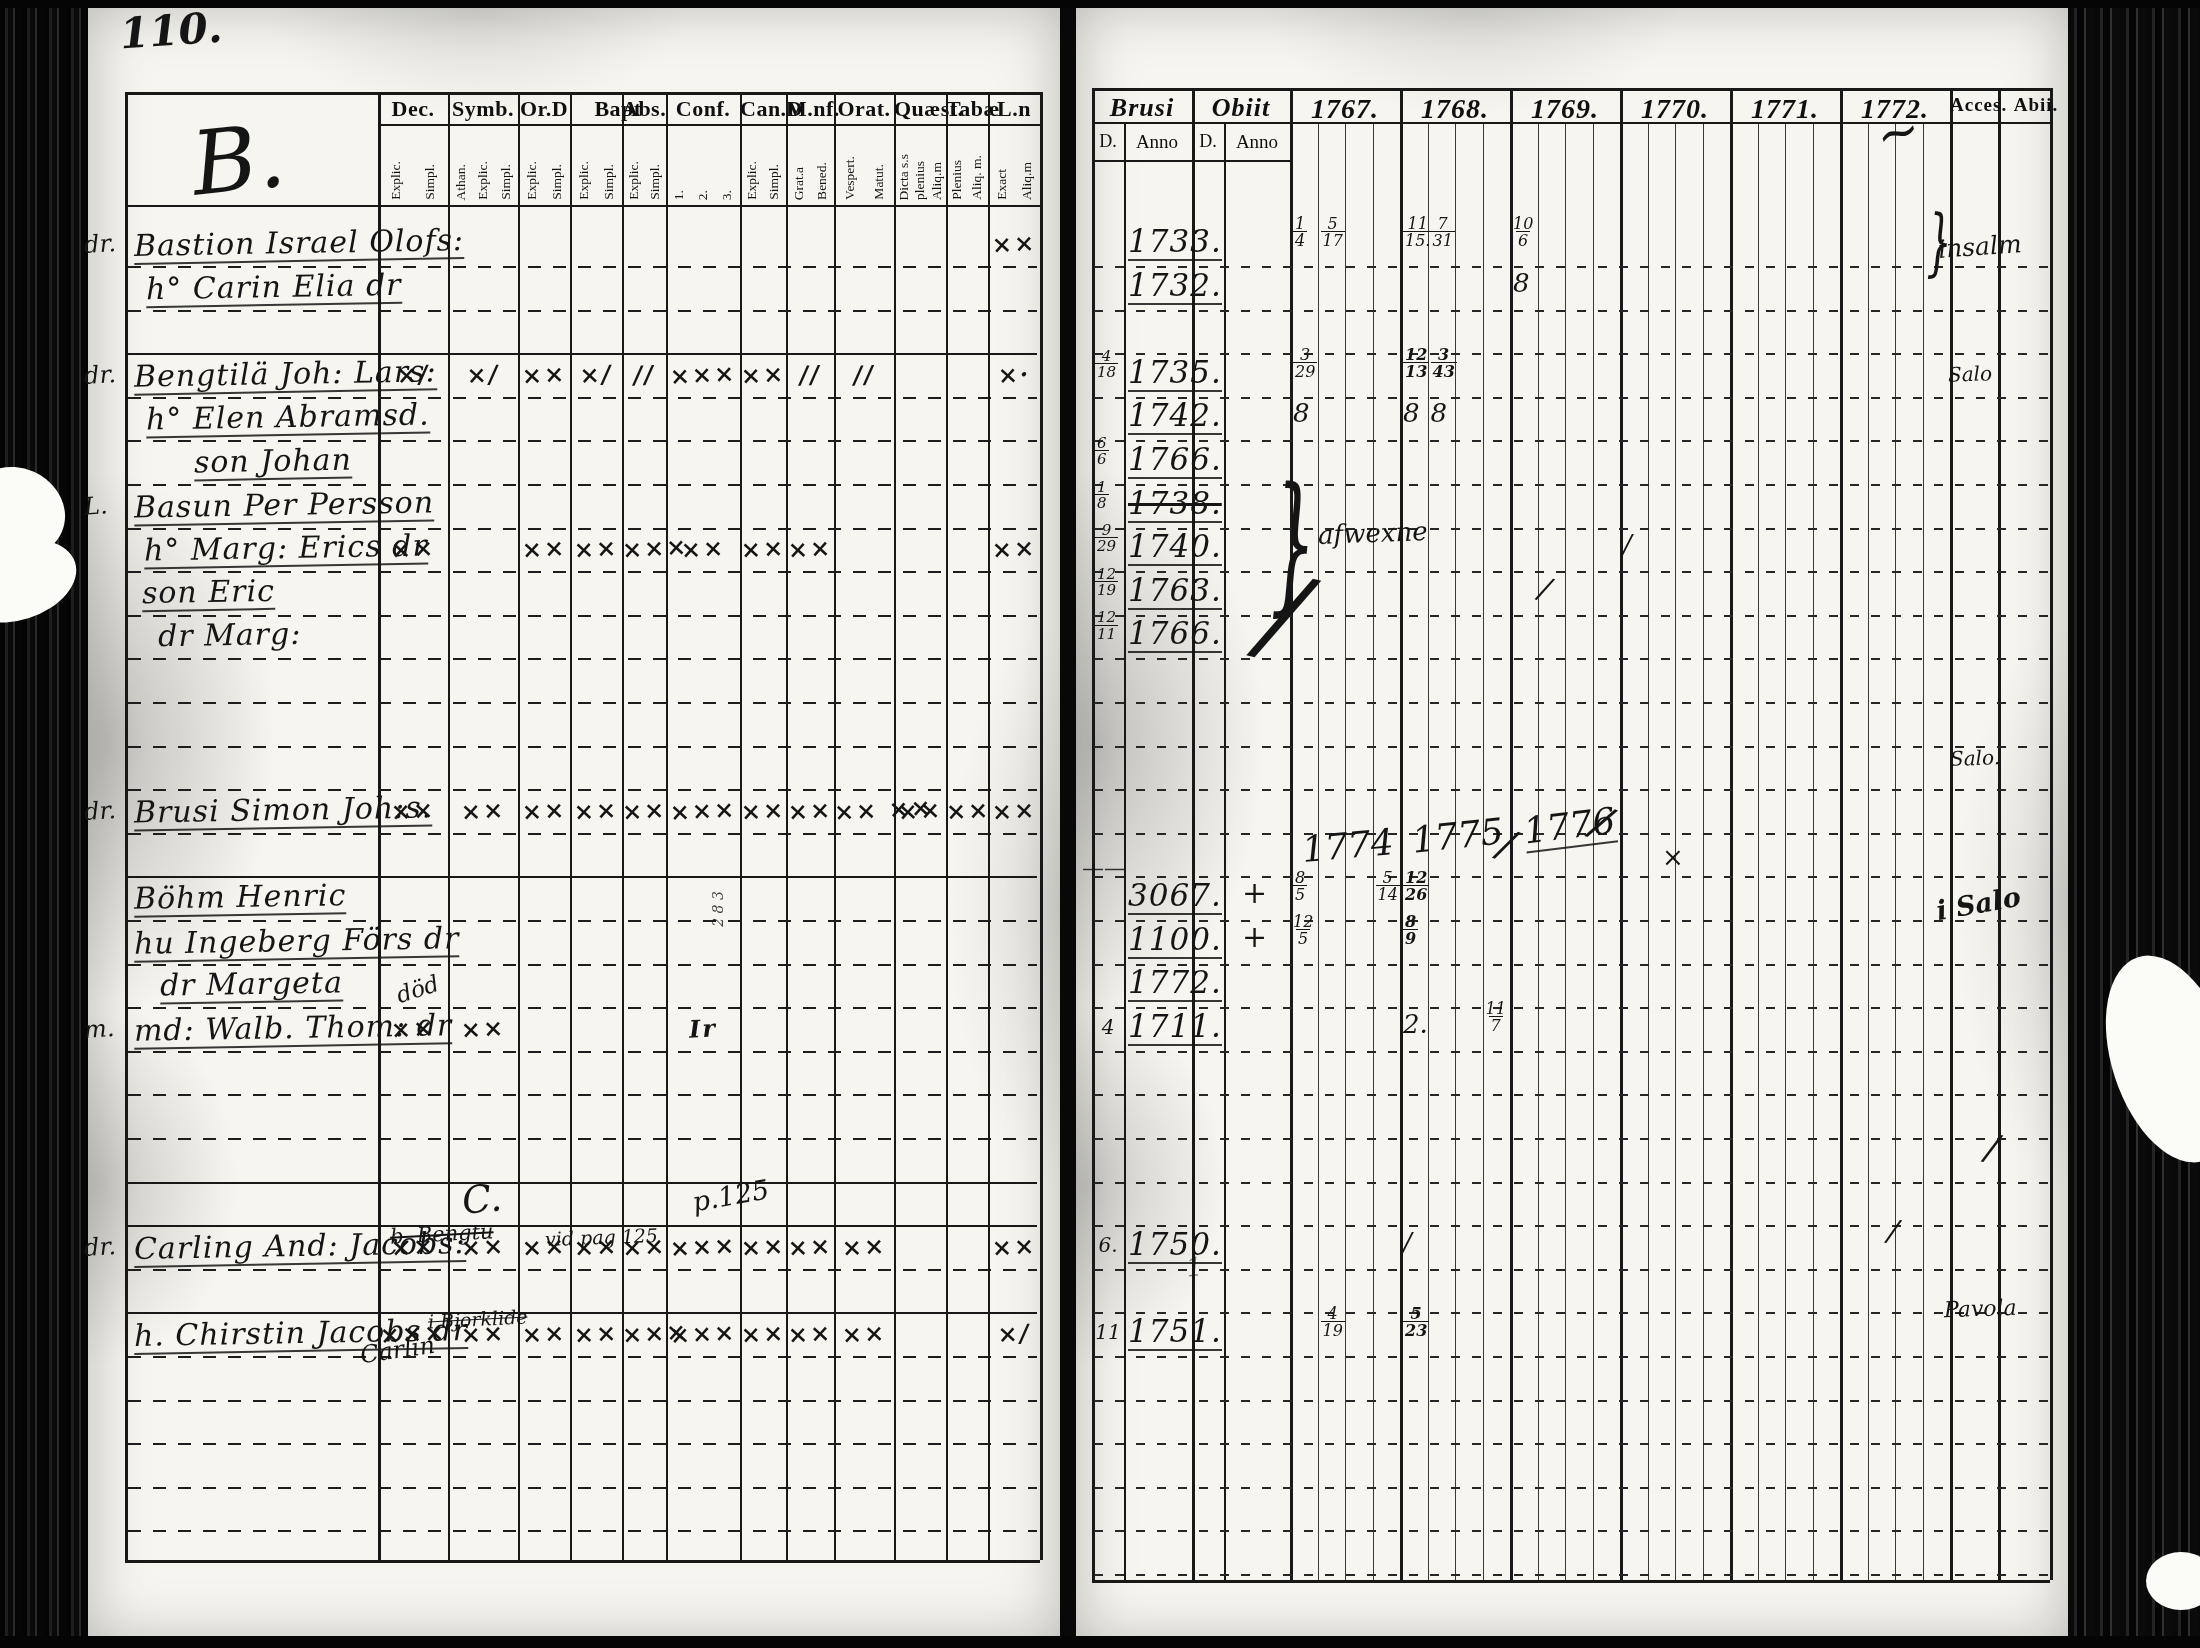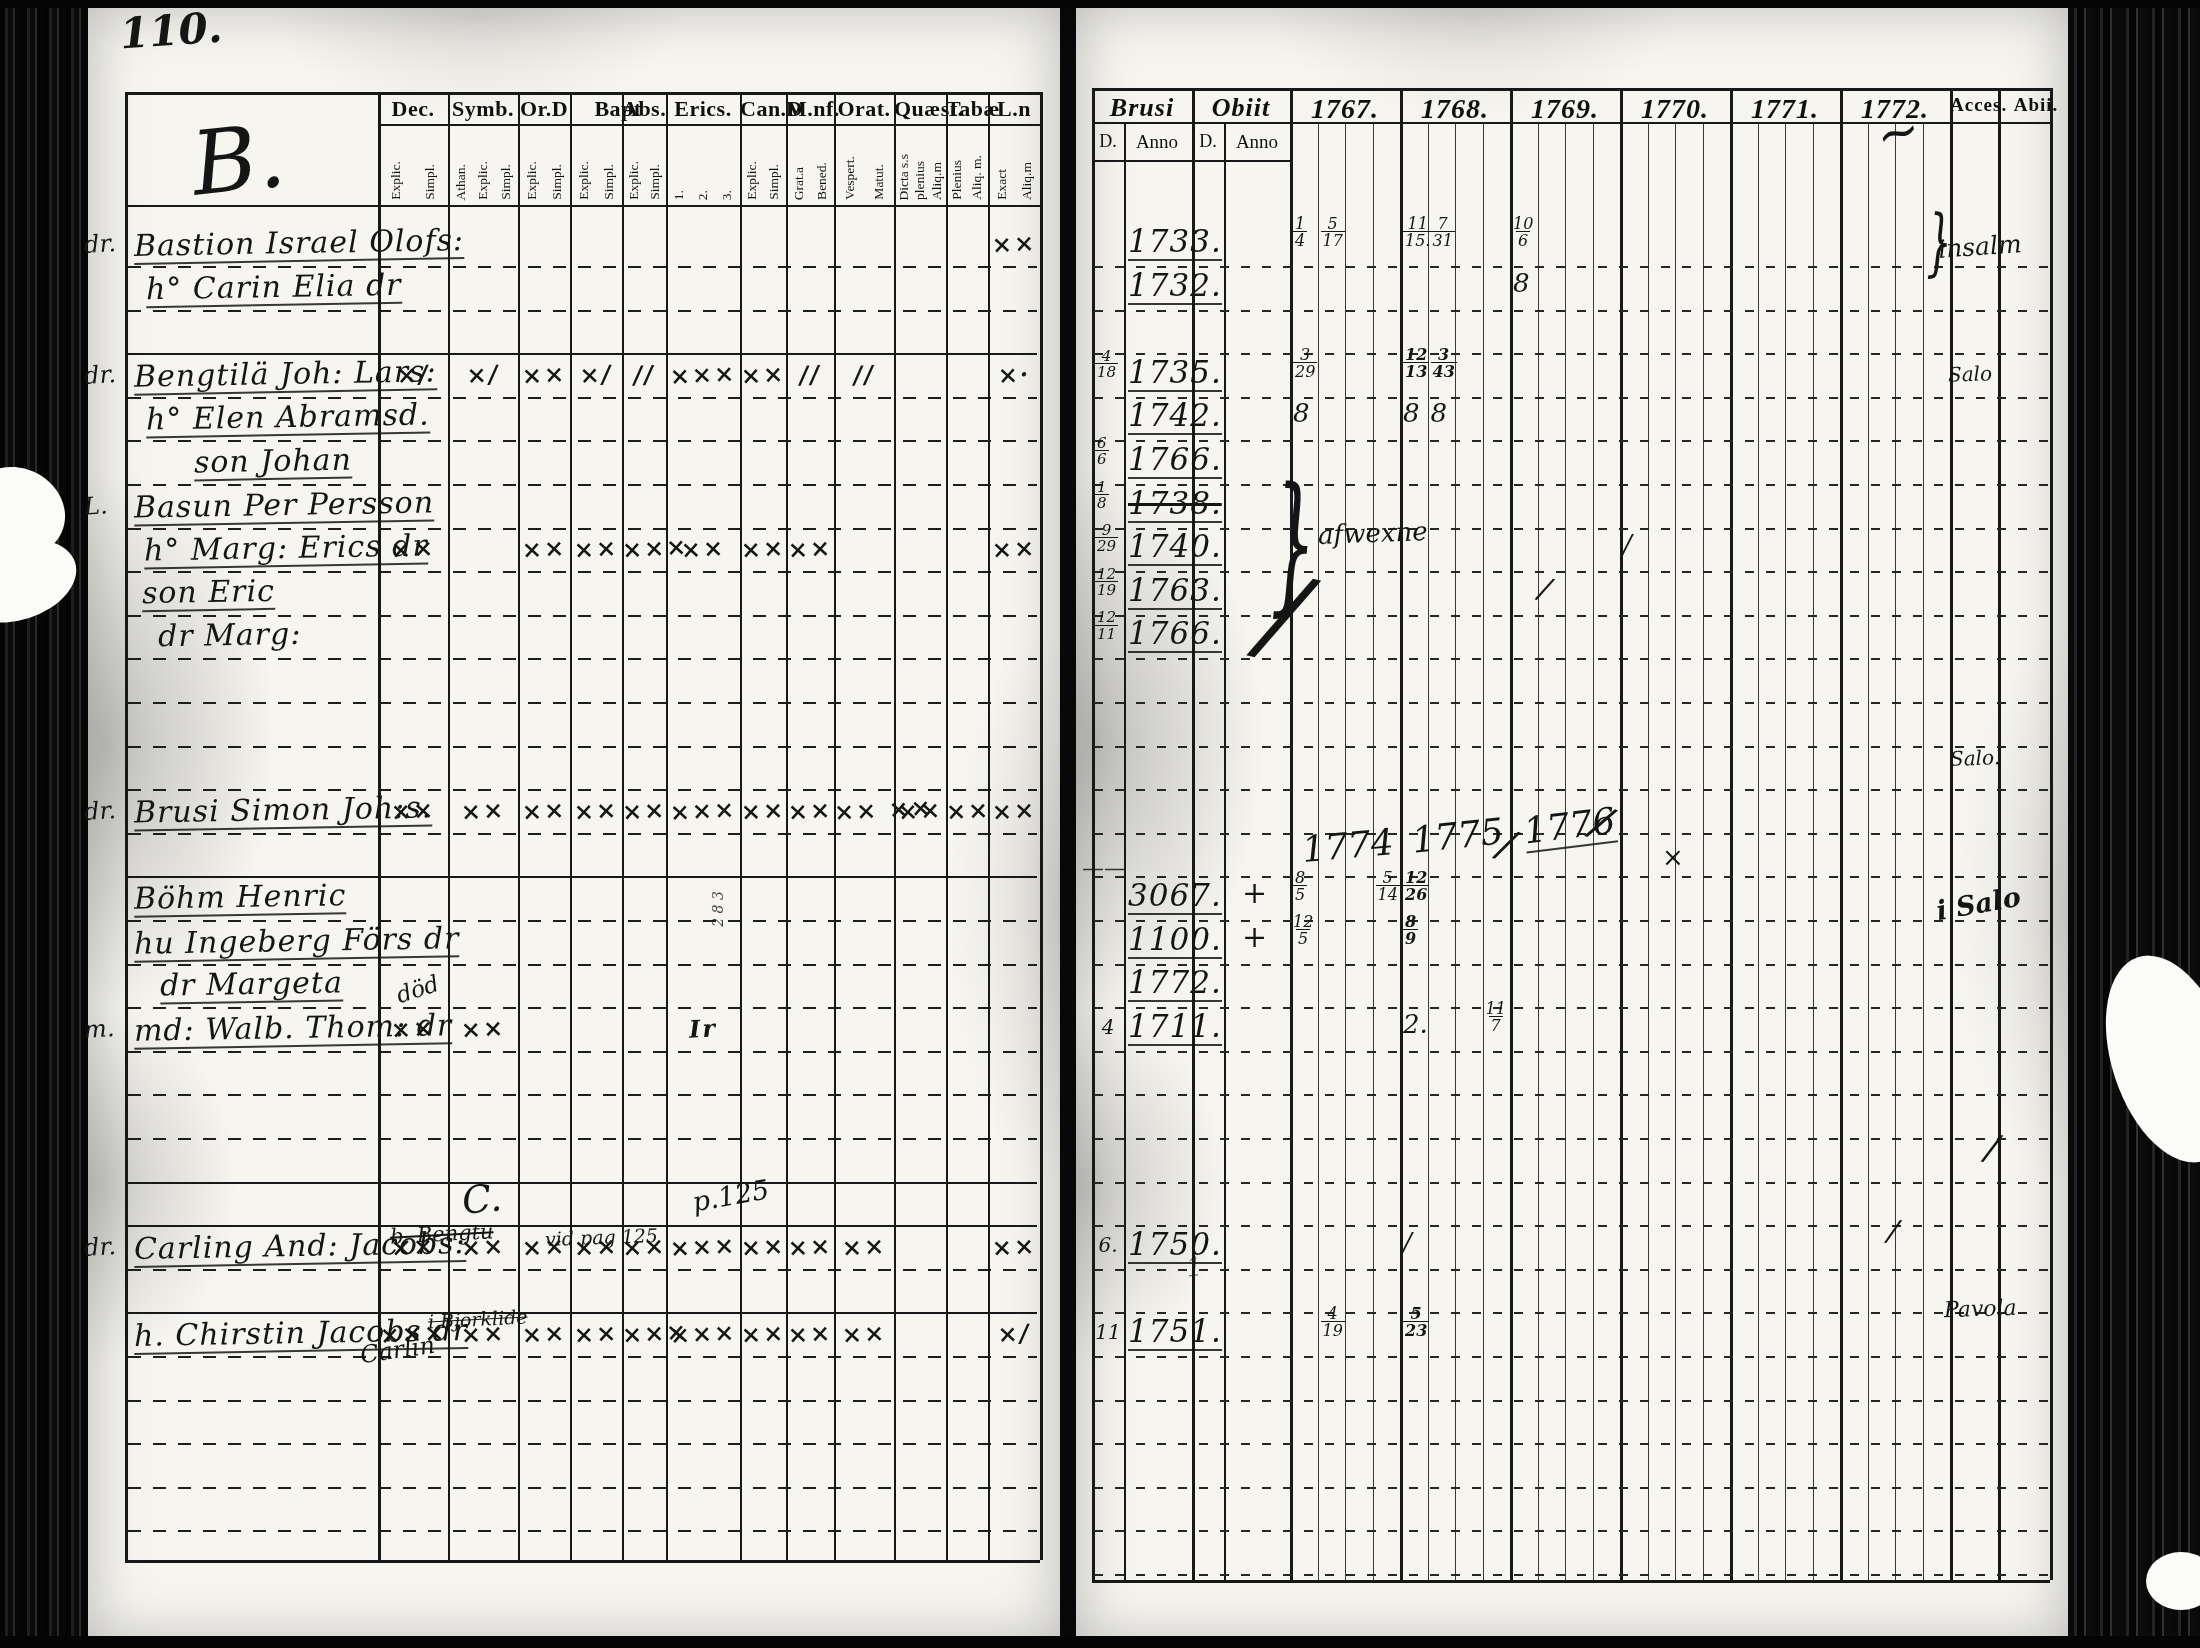--- a/index.html
+++ b/index.html
@@ -79,21 +79,21 @@
         <span>Explic.</span>
         <span>Simpl.</span>
       </div>
       <div class="vline" style="left: 622px; top: 92px; width: 2px; height: 1468px;"></div>
       <div class="print" style="left: 622px; top: 98px; width: 44px; text-align: center; font-size: 22px; font-weight: 600; letter-spacing: 0.5px;">Abs.</div>
       <div class="subwrap" style="left: 623px; top: 127px; width: 42px; height: 73px;">
         <span>Explic.</span>
         <span>Simpl.</span>
       </div>
       <div class="vline" style="left: 666px; top: 92px; width: 2px; height: 1468px;"></div>
-      <div class="print" style="left: 666px; top: 98px; width: 74px; text-align: center; font-size: 22px; font-weight: 600; letter-spacing: 0.5px;">Erics.</div>
+      <div class="print" style="left: 666px; top: 98px; width: 74px; text-align: center; font-size: 22px; font-weight: 600; letter-spacing: 0.5px;">Conf.</div>
       <div class="subwrap" style="left: 667px; top: 127px; width: 72px; height: 73px;">
         <span>1.</span>
         <span>2.</span>
         <span>3.</span>
       </div>
       <div class="vline" style="left: 740px; top: 92px; width: 2px; height: 1468px;"></div>
       <div class="print" style="left: 740px; top: 98px; width: 46px; text-align: center; font-size: 22px; font-weight: 600; letter-spacing: 0.5px;">Can.D</div>
       <div class="subwrap" style="left: 741px; top: 127px; width: 44px; height: 73px;">
         <span>Explic.</span>
         <span>Simpl.</span>

